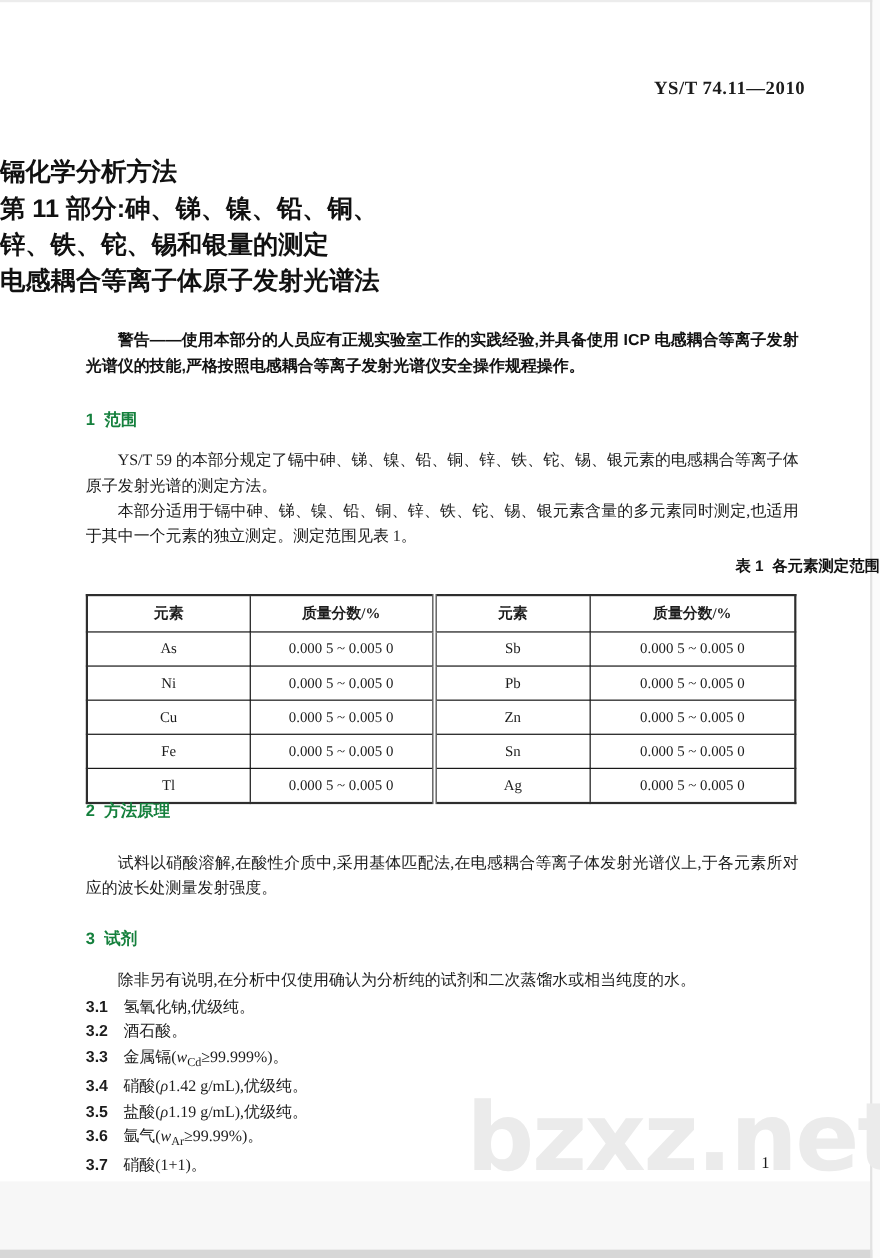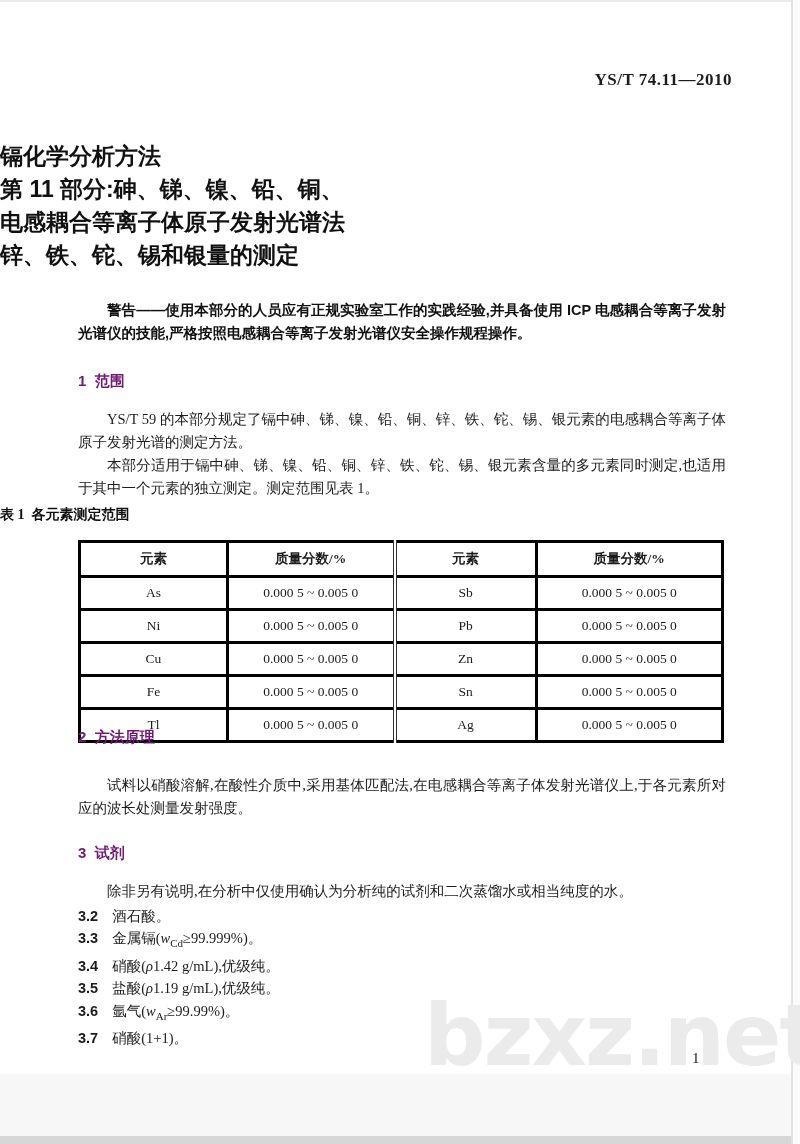--- a/index.html
+++ b/index.html
@@ -29,37 +29,37 @@
   }
   .warning {
     position:absolute; top:299px; left:78px; width:648px; z-index:2;
     font-family:"Liberation Sans","DejaVu Sans",sans-serif;
     font-weight:bold; font-size:14.5px; line-height:23px;
     text-indent:2em; text-align:justify; color:#111;
   }
   .sec-heading {
     position:absolute; left:78px; z-index:2;
     font-family:"Liberation Sans","DejaVu Sans",sans-serif;
-    font-weight:bold; font-size:15px; color:#701a75; white-space:pre-wrap;
+    font-weight:bold; font-size:15px; color:#15803d; white-space:pre-wrap;
   }
   .body-block { position:absolute; left:78px; width:648px; z-index:2; }
   .body-block p {
     margin:0; text-indent:2em; text-align:justify;
     font-size:14.5px; line-height:23px;
   }
   .table-caption {
-    position:absolute; top:506px; left:0; width:100%; text-align:left; z-index:2;
-    font-family:Liberation Serif, serif;
+    position:absolute; top:506px; left:0; width:100%; text-align:right; z-index:2;
+    font-family:Liberation Sans, sans-serif;
     font-weight:bold; font-size:14px; white-space:pre-wrap; color:#111;
   }
   .table-wrap { position:absolute; top:540px; left:78px; width:646px; z-index:2; }
   table.elements { border-collapse:collapse; width:100%; font-size:13.5px; }
   table.elements { border:2px solid #2e2e2e; }
   table.elements th, table.elements td {
-    border:3px solid #000000; text-align:center; padding:0; height:30px;
+    border:1px solid #000000; text-align:center; padding:0; height:30px;
   }
   table.elements th { font-weight:bold; height:32px; }
   table.elements th:nth-child(1), table.elements td:nth-child(1) { width:23%; }
   table.elements th:nth-child(2), table.elements td:nth-child(2) { width:26%; }
   table.elements th:nth-child(3), table.elements td:nth-child(3) { width:22%; border-left:4px double #2e2e2e; }
   table.elements th:nth-child(4), table.elements td:nth-child(4) { width:29%; }
 
   .reagent-list { position:absolute; top:905px; left:78px; width:648px; z-index:2; }
   .reagent-item { line-height:22.4px; font-size:14.5px; white-space:nowrap; }
   .reagent-num {
@@ -80,22 +80,22 @@
 
 <div class="page">
 
   <div class="top-hairline"></div>
 
   <div class="header-code">YS/T 74.11—2010</div>
 
   <div class="title-block">
     <div>镉化学分析方法</div>
     <div>第 11 部分:砷、锑、镍、铅、铜、</div>
+    <div>锌、铁、铊、锡和银量的测定</div>
     <div>电感耦合等离子体原子发射光谱法</div>
-    <div>锌、铁、铊、锡和银量的测定</div>
   </div>
 
   <div class="warning">警告——使用本部分的人员应有正规实验室工作的实践经验,并具备使用 ICP 电感耦合等离子发射光谱仪的技能,严格按照电感耦合等离子发射光谱仪安全操作规程操作。</div>
 
   <div class="sec-heading" style="top:372px;">1  范围</div>
 
   <div class="body-block" style="top:408px;">
     <p>YS/T 59 的本部分规定了镉中砷、锑、镍、铅、铜、锌、铁、铊、锡、银元素的电感耦合等离子体原子发射光谱的测定方法。</p>
     <p>本部分适用于镉中砷、锑、镍、铅、铜、锌、铁、铊、锡、银元素含量的多元素同时测定,也适用于其中一个元素的独立测定。测定范围见表 1。</p>
   </div>
@@ -153,20 +153,21 @@
     <p>试料以硝酸溶解,在酸性介质中,采用基体匹配法,在电感耦合等离子体发射光谱仪上,于各元素所对应的波长处测量发射强度。</p>
   </div>
 
   <div class="sec-heading" style="top:844px;">3  试剂</div>
 
   <div class="body-block" style="top:880px;">
     <p>除非另有说明,在分析中仅使用确认为分析纯的试剂和二次蒸馏水或相当纯度的水。</p>
   </div>
 
   <div class="reagent-list">
+      <div class="reagent-item"><span class="reagent-num">3.1</span><span class="reagent-text">氢氧化钠,优级纯。</span></div>
       <div class="reagent-item"><span class="reagent-num">3.2</span><span class="reagent-text">酒石酸。</span></div>
       <div class="reagent-item"><span class="reagent-num">3.3</span><span class="reagent-text">金属镉(<i>w</i><sub>Cd</sub>≥99.999%)。</span></div>
       <div class="reagent-item"><span class="reagent-num">3.4</span><span class="reagent-text">硝酸(<i>ρ</i>1.42 g/mL),优级纯。</span></div>
       <div class="reagent-item"><span class="reagent-num">3.5</span><span class="reagent-text">盐酸(<i>ρ</i>1.19 g/mL),优级纯。</span></div>
       <div class="reagent-item"><span class="reagent-num">3.6</span><span class="reagent-text">氩气(<i>w</i><sub>Ar</sub>≥99.99%)。</span></div>
       <div class="reagent-item"><span class="reagent-num">3.7</span><span class="reagent-text">硝酸(1+1)。</span></div>
     </div>
 
   <div class="watermark">bzxz.net</div>
   <div class="page-number">1</div>

